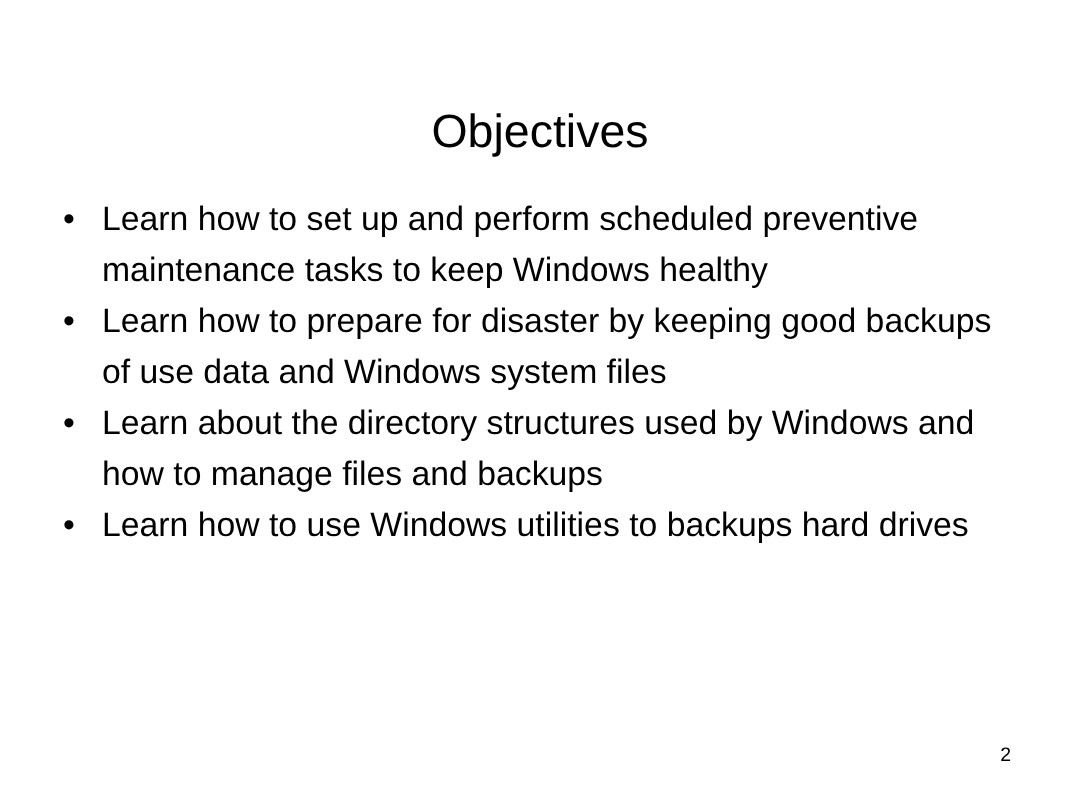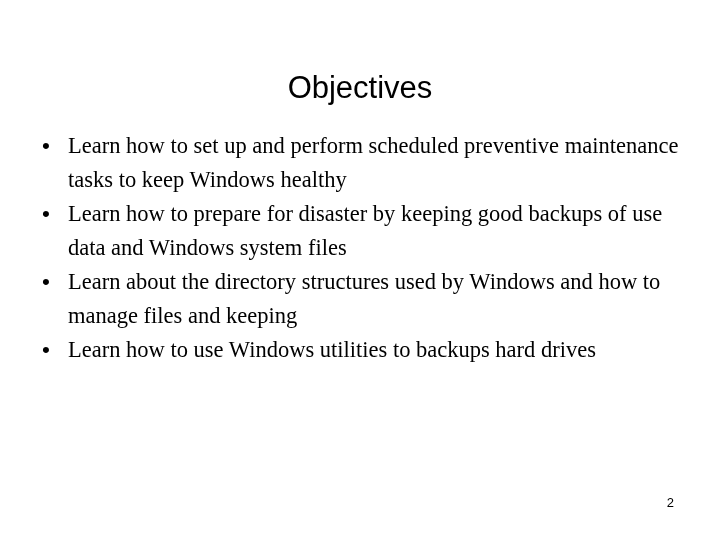--- a/index.html
+++ b/index.html
@@ -67,21 +67,20 @@
     left: 8px;
     top: 0;
     width: 20px;
     font-size: 22.5px;
     line-height: 34px;
     text-align: left;
   }
 
   .bullet-text {
     display: block;
-    font-family: Liberation Serif, serif;
   }
 
   
   #page-number {
     position: absolute;
     right: 46px;
     top: 495px;
     font-size: 13px;
     line-height: 16px;
     text-align: right;
@@ -102,21 +101,21 @@
       <span class="bullet-text">Learn how to set up and perform scheduled preventive maintenance tasks to keep Windows healthy</span>
     </li>
 
     <li class="bullet-item">
       <span class="bullet-marker">•</span>
       <span class="bullet-text">Learn how to prepare for disaster by keeping good backups of use data and Windows system files</span>
     </li>
 
     <li class="bullet-item">
       <span class="bullet-marker">•</span>
-      <span class="bullet-text">Learn about the directory structures used by Windows and how to manage files and keeping</span>
+      <span class="bullet-text">Learn about the directory structures used by Windows and how to manage files and backups</span>
     </li>
 
     <li class="bullet-item">
       <span class="bullet-marker">•</span>
       <span class="bullet-text">Learn how to use Windows utilities to backups hard drives</span>
     </li>
 
   </ul>
 
   <div id="page-number">2</div>

